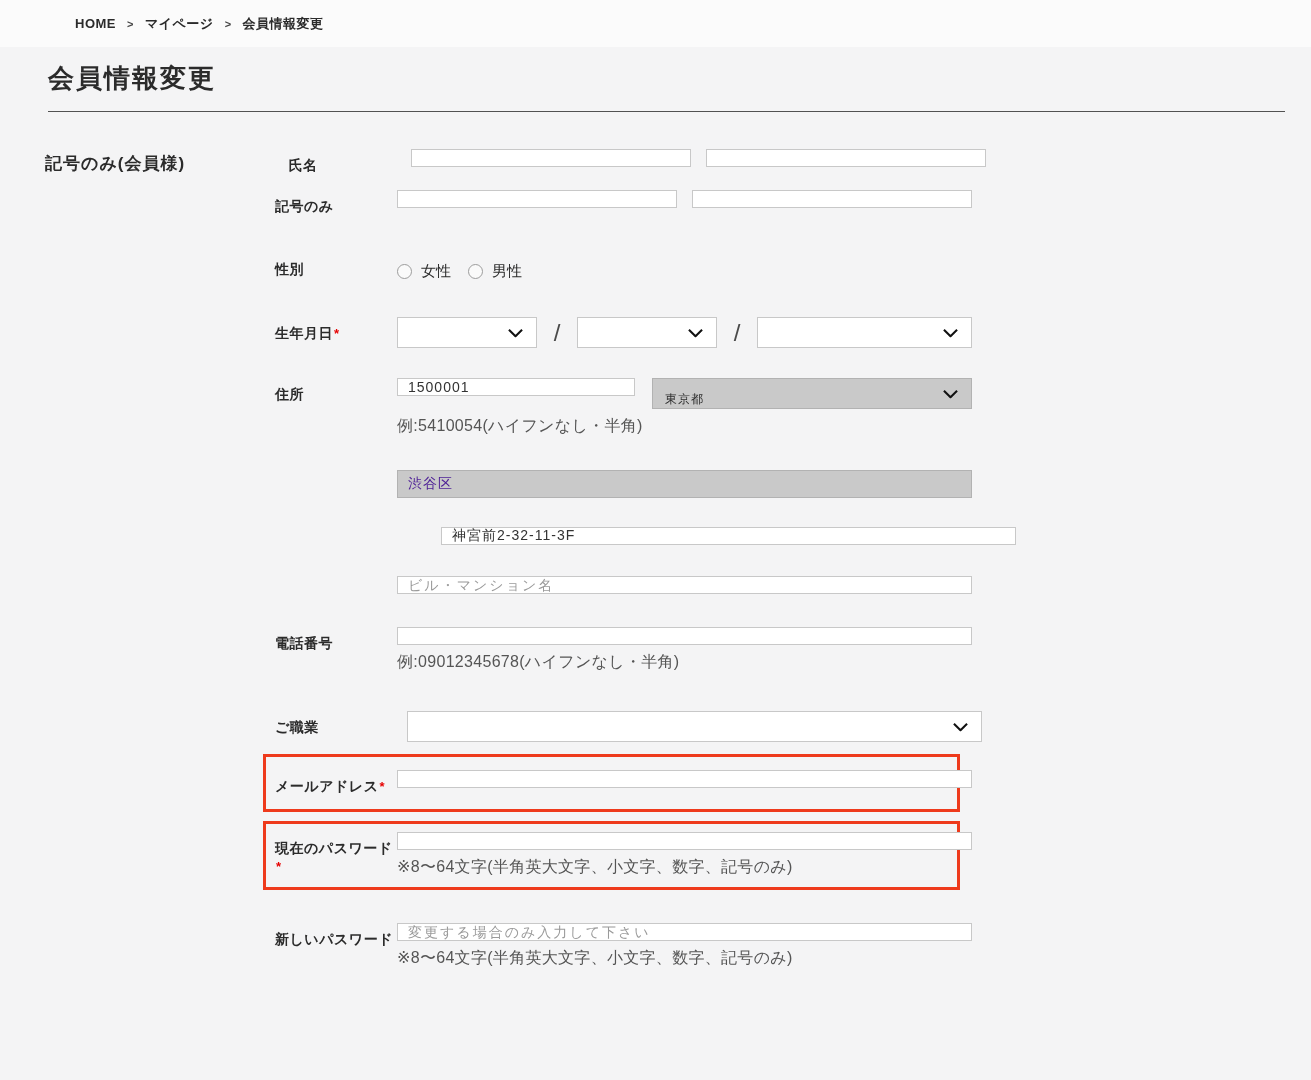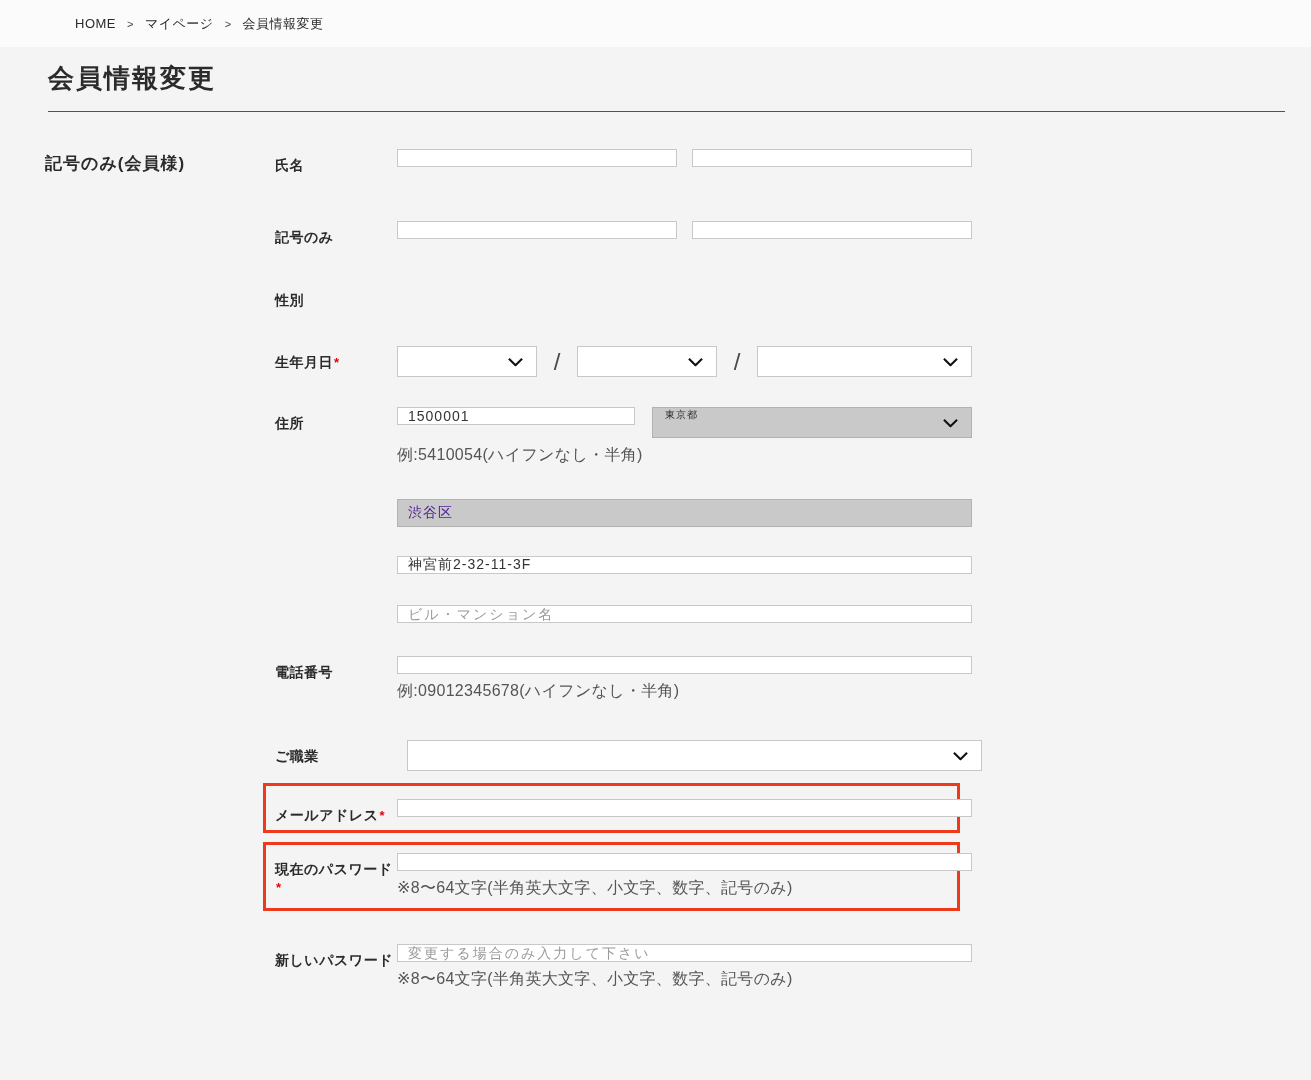--- a/index.html
+++ b/index.html
@@ -8,21 +8,21 @@
   body {
     height:1080px; overflow:hidden;
     background:#f4f4f5;
     font-family:"Liberation Sans","DejaVu Sans",sans-serif;
     color:#2b2b2b;
   }
   
   .crumb-bar {
     height:47px; background:#fbfbfb;
     display:flex; align-items:center;
-    padding-left:75px; font-size:13px; font-weight:normal; color:#2b2b2b;
+    padding-left:75px; font-size:13px; font-weight:bold; color:#2b2b2b;
     letter-spacing:.5px;
   }
   .crumb-bar a { color:#2b2b2b; text-decoration:none; cursor:pointer; }
   .crumb-bar .sep { margin:0 11px; font-size:11px; color:#444; }
   
   h1.page-title {
     margin:14px 0 0 48px;
     font-size:26px; font-weight:bold; letter-spacing:2px; color:#2b2b2b;
   }
   .title-rule {
@@ -53,22 +53,22 @@
   .tinput::placeholder { color:#9a9a9a; letter-spacing:2px; opacity:1; }
   .half { width:280px; }
   .pair { display:flex; justify-content:space-between; }
   .gray-input {
     background:#c9c9c9; border-color:#b2b2b2; color:#4c1d95; height:28px;
   }
   
   .selectbox {
     position:relative; height:31px;
     border:1px solid #c8c8c8; background:#fff;
-    display:flex; align-items:flex-start;
-    padding:0 34px 0 12px; font-size:10px; letter-spacing:1px; color:#333;
+    display:flex; align-items:flex-end;
+    padding:0 34px 0 12px; font-size:12px; letter-spacing:1px; color:#333;
     cursor:pointer;
   }
   .selectbox .chev { position:absolute; right:13px; top:50%; transform:translateY(-50%); }
   .selectbox.gray { background:#c9c9c9; border-color:#b2b2b2; color:#2e2e2e; cursor:default; }
   
   .birth-wrap { display:flex; align-items:center; justify-content:space-between; }
   .w140 { width:140px; flex:0 0 140px; }
   .w215 { width:215px; flex:0 0 215px; }
   .slash {
     flex:1 1 auto; text-align:center;
@@ -79,31 +79,31 @@
   .radio-opt { display:flex; align-items:center; gap:9px; font-size:15px; color:#2b2b2b; cursor:pointer; }
   .radio-opt input {
     appearance:none; -webkit-appearance:none;
     width:15px; height:15px; border:1px solid #9c9c9c; border-radius:50%;
     background:#fafafa; margin:0; cursor:pointer;
   }
   
   .hint { margin-top:7px; font-size:16px; color:#555; letter-spacing:.3px; }
   
   .mt-city { margin-top:33px; }
-  .mt-street { margin-top:29px; }
+  .mt-street { margin-top:29px;margin-left:44px; }
   .mt-bldg { margin-top:31px; }
   
   .hl-box {
     margin-left:-12px; width:697px;
     border:3px solid var(--hl);
-    padding:13px 24px 5px 9px;
+    padding:13px 24px 13px 9px;
   }
   .hl-box.pw { padding-top:8px; padding-bottom:9px; }
   
-  .mb-name { margin-bottom:46px; }
+  .mb-name { margin-bottom:15px;justify-content:center; }
   .mb-kana { margin-bottom:44px; }
   .mb-gender { margin-bottom:36px; }
   .mb-birth { margin-bottom:30px; }
   .mb-addr { margin-bottom:33px; }
   .mb-phone { margin-bottom:38px; }
   .mb-occ { margin-bottom:12px;gap:10px; }
   .mb-box1 { margin-bottom:9px; }
   .mb-box2 { margin-bottom:33px; }
 </style>
 </head>
@@ -136,20 +136,30 @@
     <div class="row mb-kana">
       <div class="flabel">記号のみ</div>
       <div class="fctrl pair">
         <input class="tinput half" type="text" value="" style="">
         <input class="tinput half" type="text" value="" style="">
       </div>
     </div>
 
     <div class="row mb-gender">
       <div class="flabel" style="padding-top:1px;">性別</div>
+      <div class="fctrl radio-row">
+        <label class="radio-opt">
+          <input type="radio" name="gender" style="">
+          <span>女性</span>
+        </label>
+        <label class="radio-opt">
+          <input type="radio" name="gender" style="">
+          <span>男性</span>
+        </label>
+      </div>
     </div>
 
     <div class="row mb-birth">
       <div class="flabel"><span>生年月日</span><span class="req">*</span></div>
       <div class="fctrl birth-wrap">
         <div class="selectbox w140">
           <span></span>
           <svg class="chev" width="15" height="9" viewBox="0 0 16 9">
               <polyline points="1,1 8,8 15,1" fill="none" stroke="#111" stroke-width="2.2"></polyline>
             </svg>

